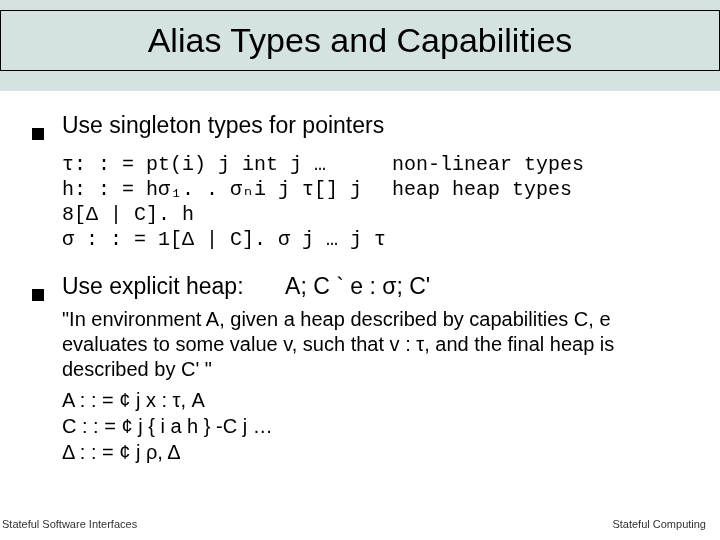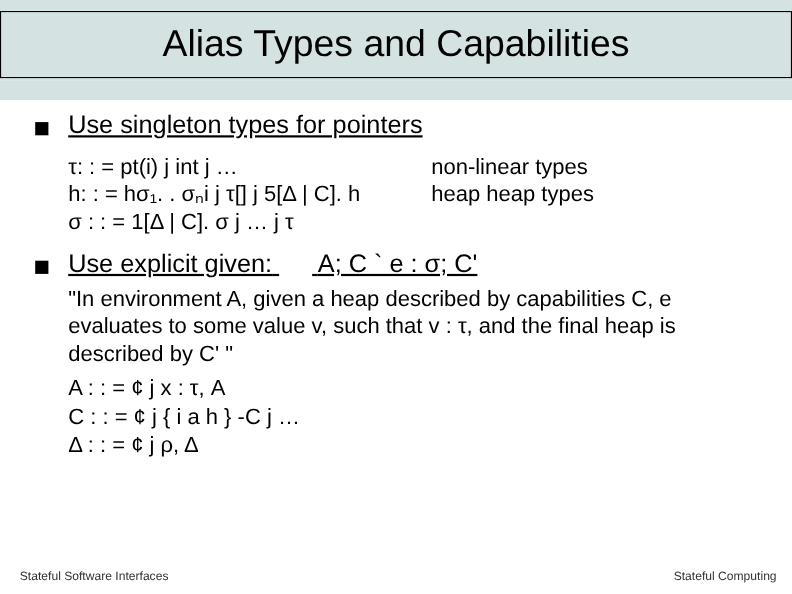--- a/index.html
+++ b/index.html
@@ -2,31 +2,31 @@
 <html><head>
 <meta charset="utf-8">
 <style>
   * { margin: 0; padding: 0; box-sizing: border-box; }
   html, body { width: 720px; height: 540px; overflow: hidden; font-family: Arial, Helvetica, sans-serif; background: #fff; }
   .slide { width: 720px; height: 540px; display: flex; flex-direction: column; background: #fff; position: relative; }
   .title-region { background: #d5e2e2; padding: 10px 0 2px 0; }
   .title-box { margin: 0 0; border: 1.5px solid #000; text-align: center; padding: 10px 4px; font-size: 34px; font-family: Arial, sans-serif; }
   .title-spacer { height: 18px; background: #d5e2e2; }
   .body { flex: 1; padding: 0 32px; font-size: 21px; line-height: 1.25; }
-  .h1 { display: flex; align-items: center; margin: 8px 0 6px 0; text-decoration: underline; }
+  .h1 { display: flex; align-items: flex-end; margin: 20px 0 6px 0; }
   .h1 .bullet-icon { width: 12px; height: 12px; background: #000; margin-top: 7px; margin-right: 18px; flex: 0 0 auto; }
   .h1 .txt { font-size: 23px; }
-  .block-grammar { margin: 12px 0 10px 30px; }
+  .block-grammar { margin: 12px 0 10px 30px; font-family: Liberation Mono, monospace; }
   .grammar-row { display: flex; }
   .grammar-row .lhs { width: 330px; font-size: 20px; }
   .grammar-row .rhs { font-size: 20px; }
   .quote { margin: 6px 0 6px 30px; font-size: 20px; }
   .defs { margin: 0 0 0 30px; font-size: 20px; }
   .defs div { margin: 1px 0; }
-  .footer { position: absolute; bottom: 10px; left: 18px; right: 14px; display: flex; justify-content: space-between; font-size: 11px; color: #333; }
+  .footer { position: absolute; bottom: 10px; left: 2px; right: 14px; display: flex; justify-content: space-between; font-size: 11px; color: #333; }
   .inline-gap { display: inline-block; width: 30px; }
 </style>
 </head>
 <body>
 
 <div class="slide">
 
   <div class="title-region">
     <div class="title-box">Alias Types and Capabilities</div>
   </div>
@@ -38,32 +38,32 @@
       <span class="bullet-icon"></span>
       <span class="txt">Use singleton types for pointers</span>
     </div>
 
     <div class="block-grammar">
       <div class="grammar-row">
         <div class="lhs">τ: : = pt(i) j int j …</div>
         <div class="rhs">non-linear types</div>
       </div>
       <div class="grammar-row">
-        <div class="lhs">h: : = hσ₁. . σₙi j τ[] j 5[Δ | C]. h</div>
+        <div class="lhs">h: : = hσ₁. . σₙi j τ[] j 8[Δ | C]. h</div>
         <div class="rhs">heap heap types</div>
       </div>
       <div class="grammar-row">
         <div class="lhs">σ : : = 1[Δ | C]. σ j … j τ</div>
       </div>
     </div>
 
     <div class="h1">
       <span class="bullet-icon"></span>
       <span class="txt">
-        <span>Use explicit given:</span>
+        <span>Use explicit heap:</span>
         <span class="inline-gap"></span>
         <span>A; C ` e : σ; C'</span>
       </span>
     </div>
 
     <div class="quote">"In environment A, given a heap described by capabilities C, e evaluates to some value v, such that v : τ, and the final heap is described by C' "</div>
 
     <div class="defs">
       <div>A : : = ¢ j x : τ, A</div>
       <div>C : : = ¢ j { i a h } -C j …</div>

